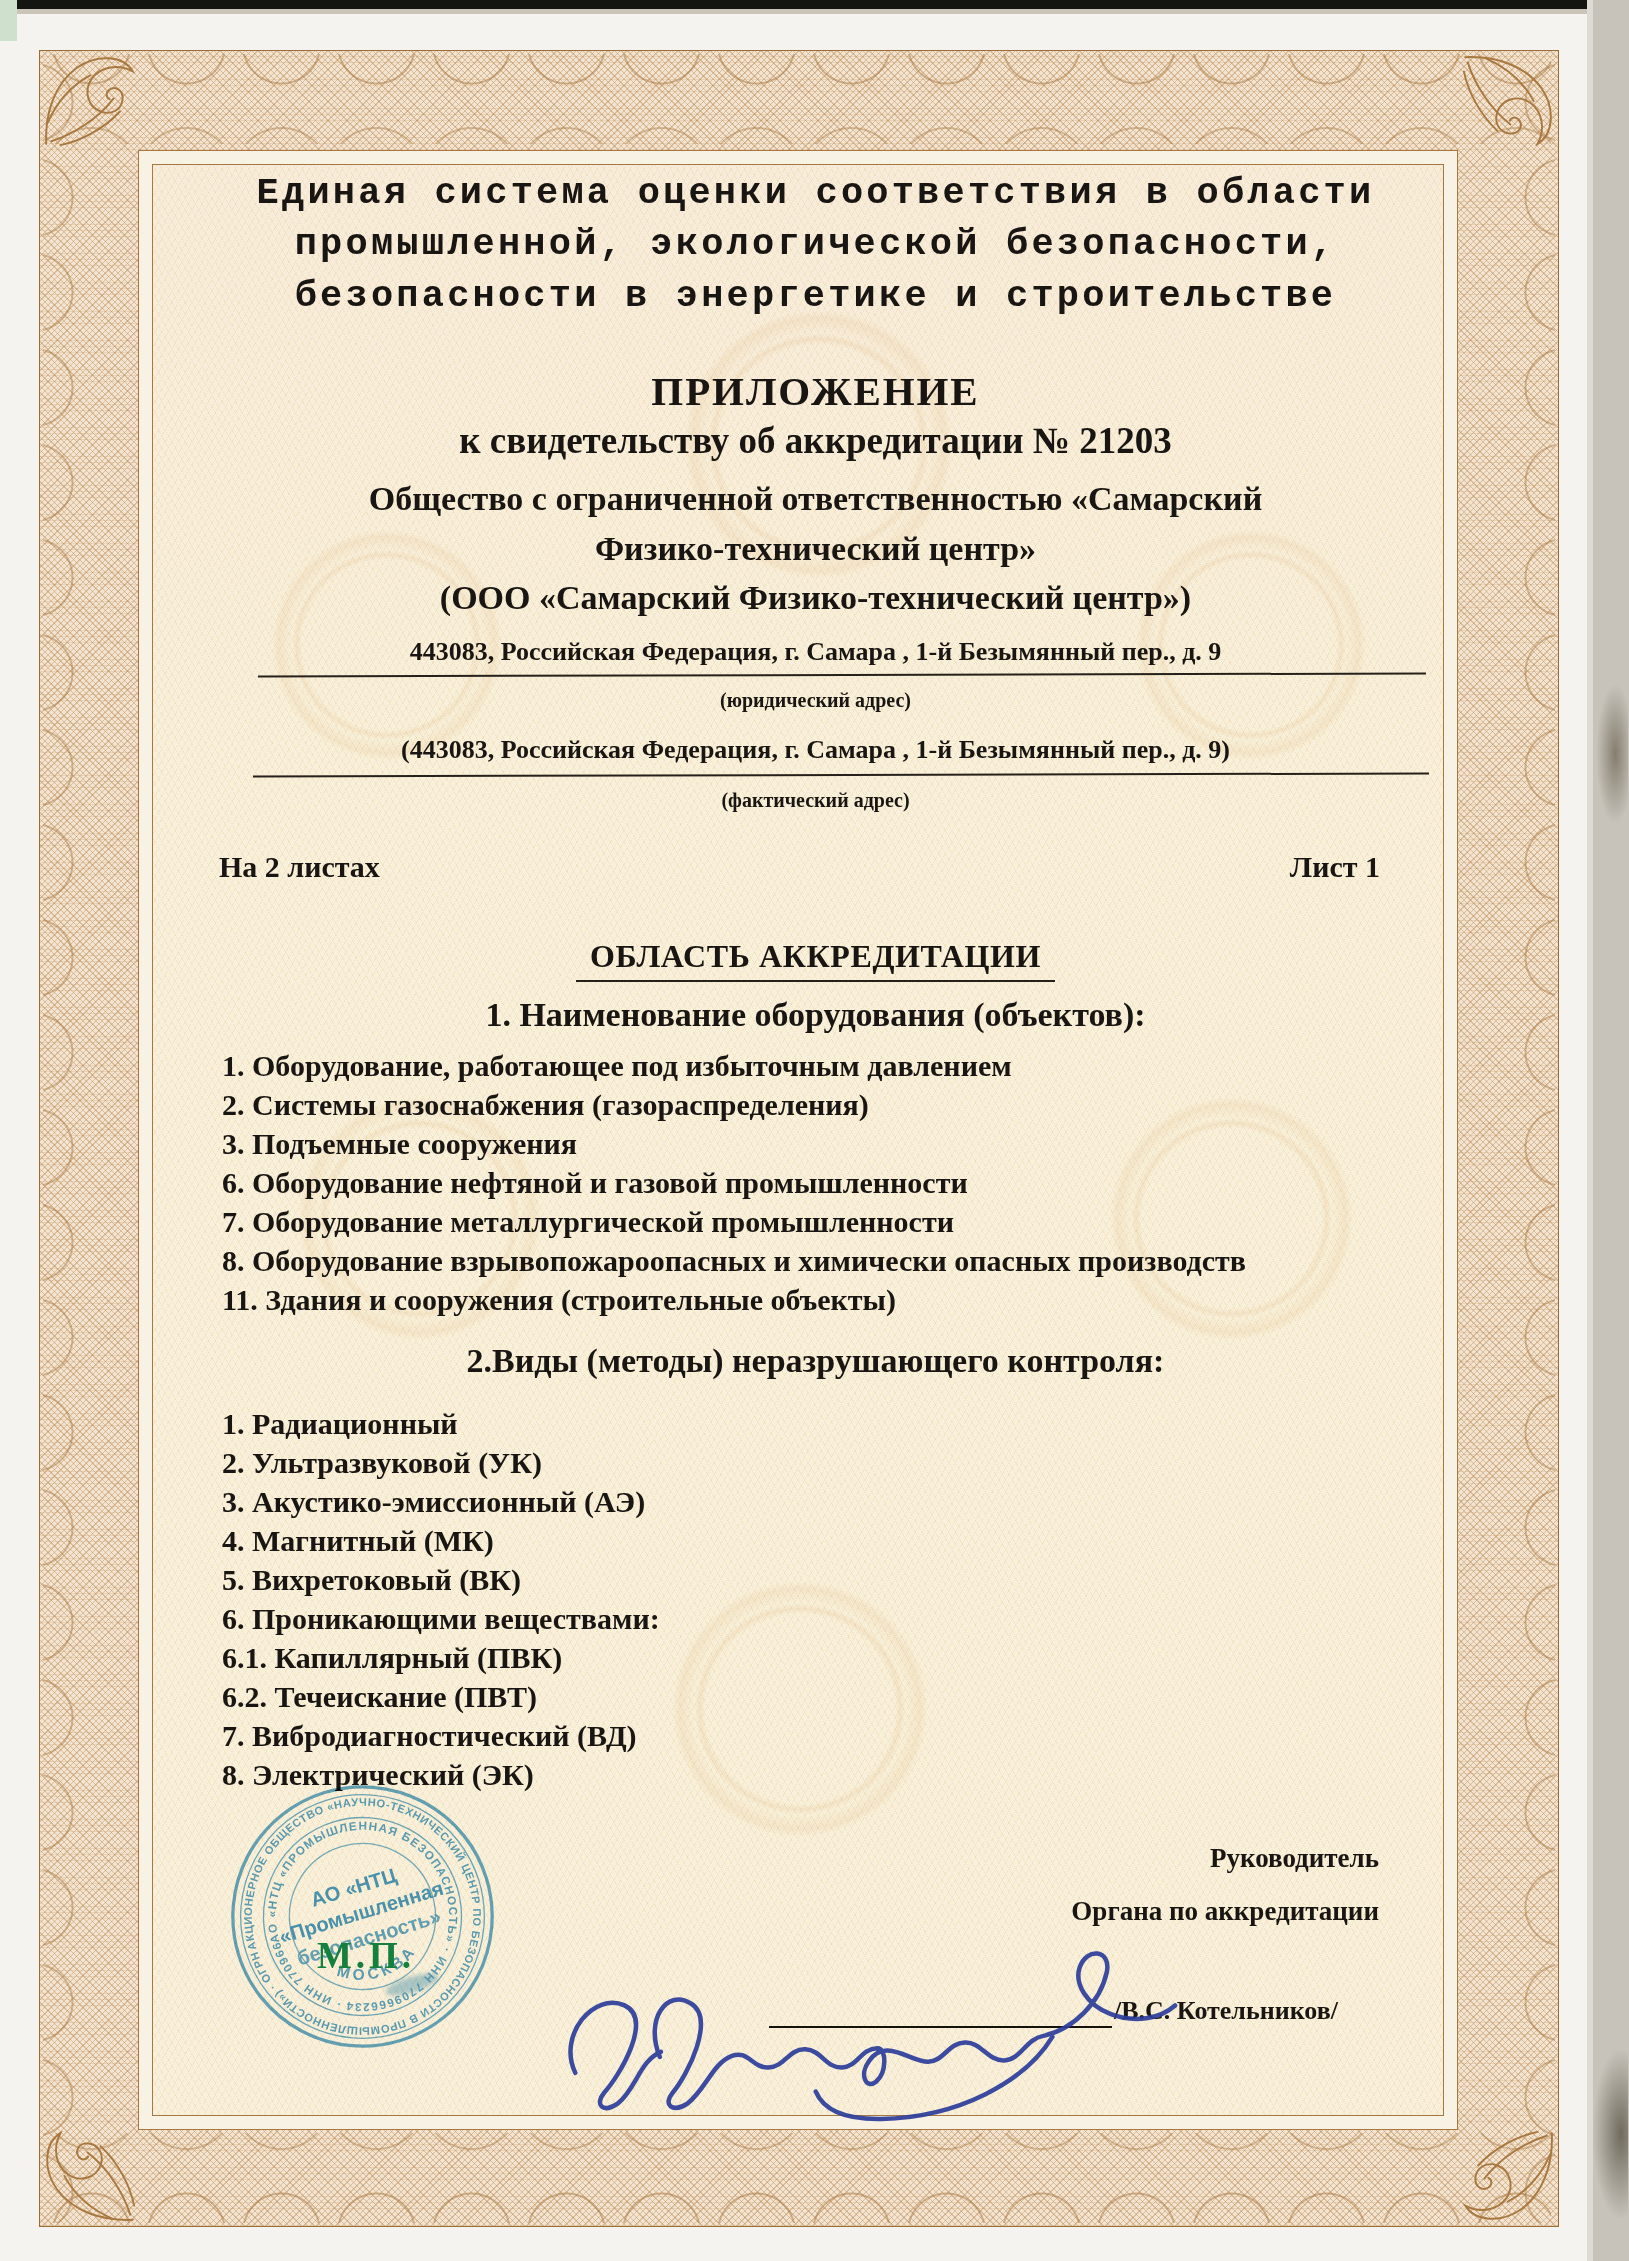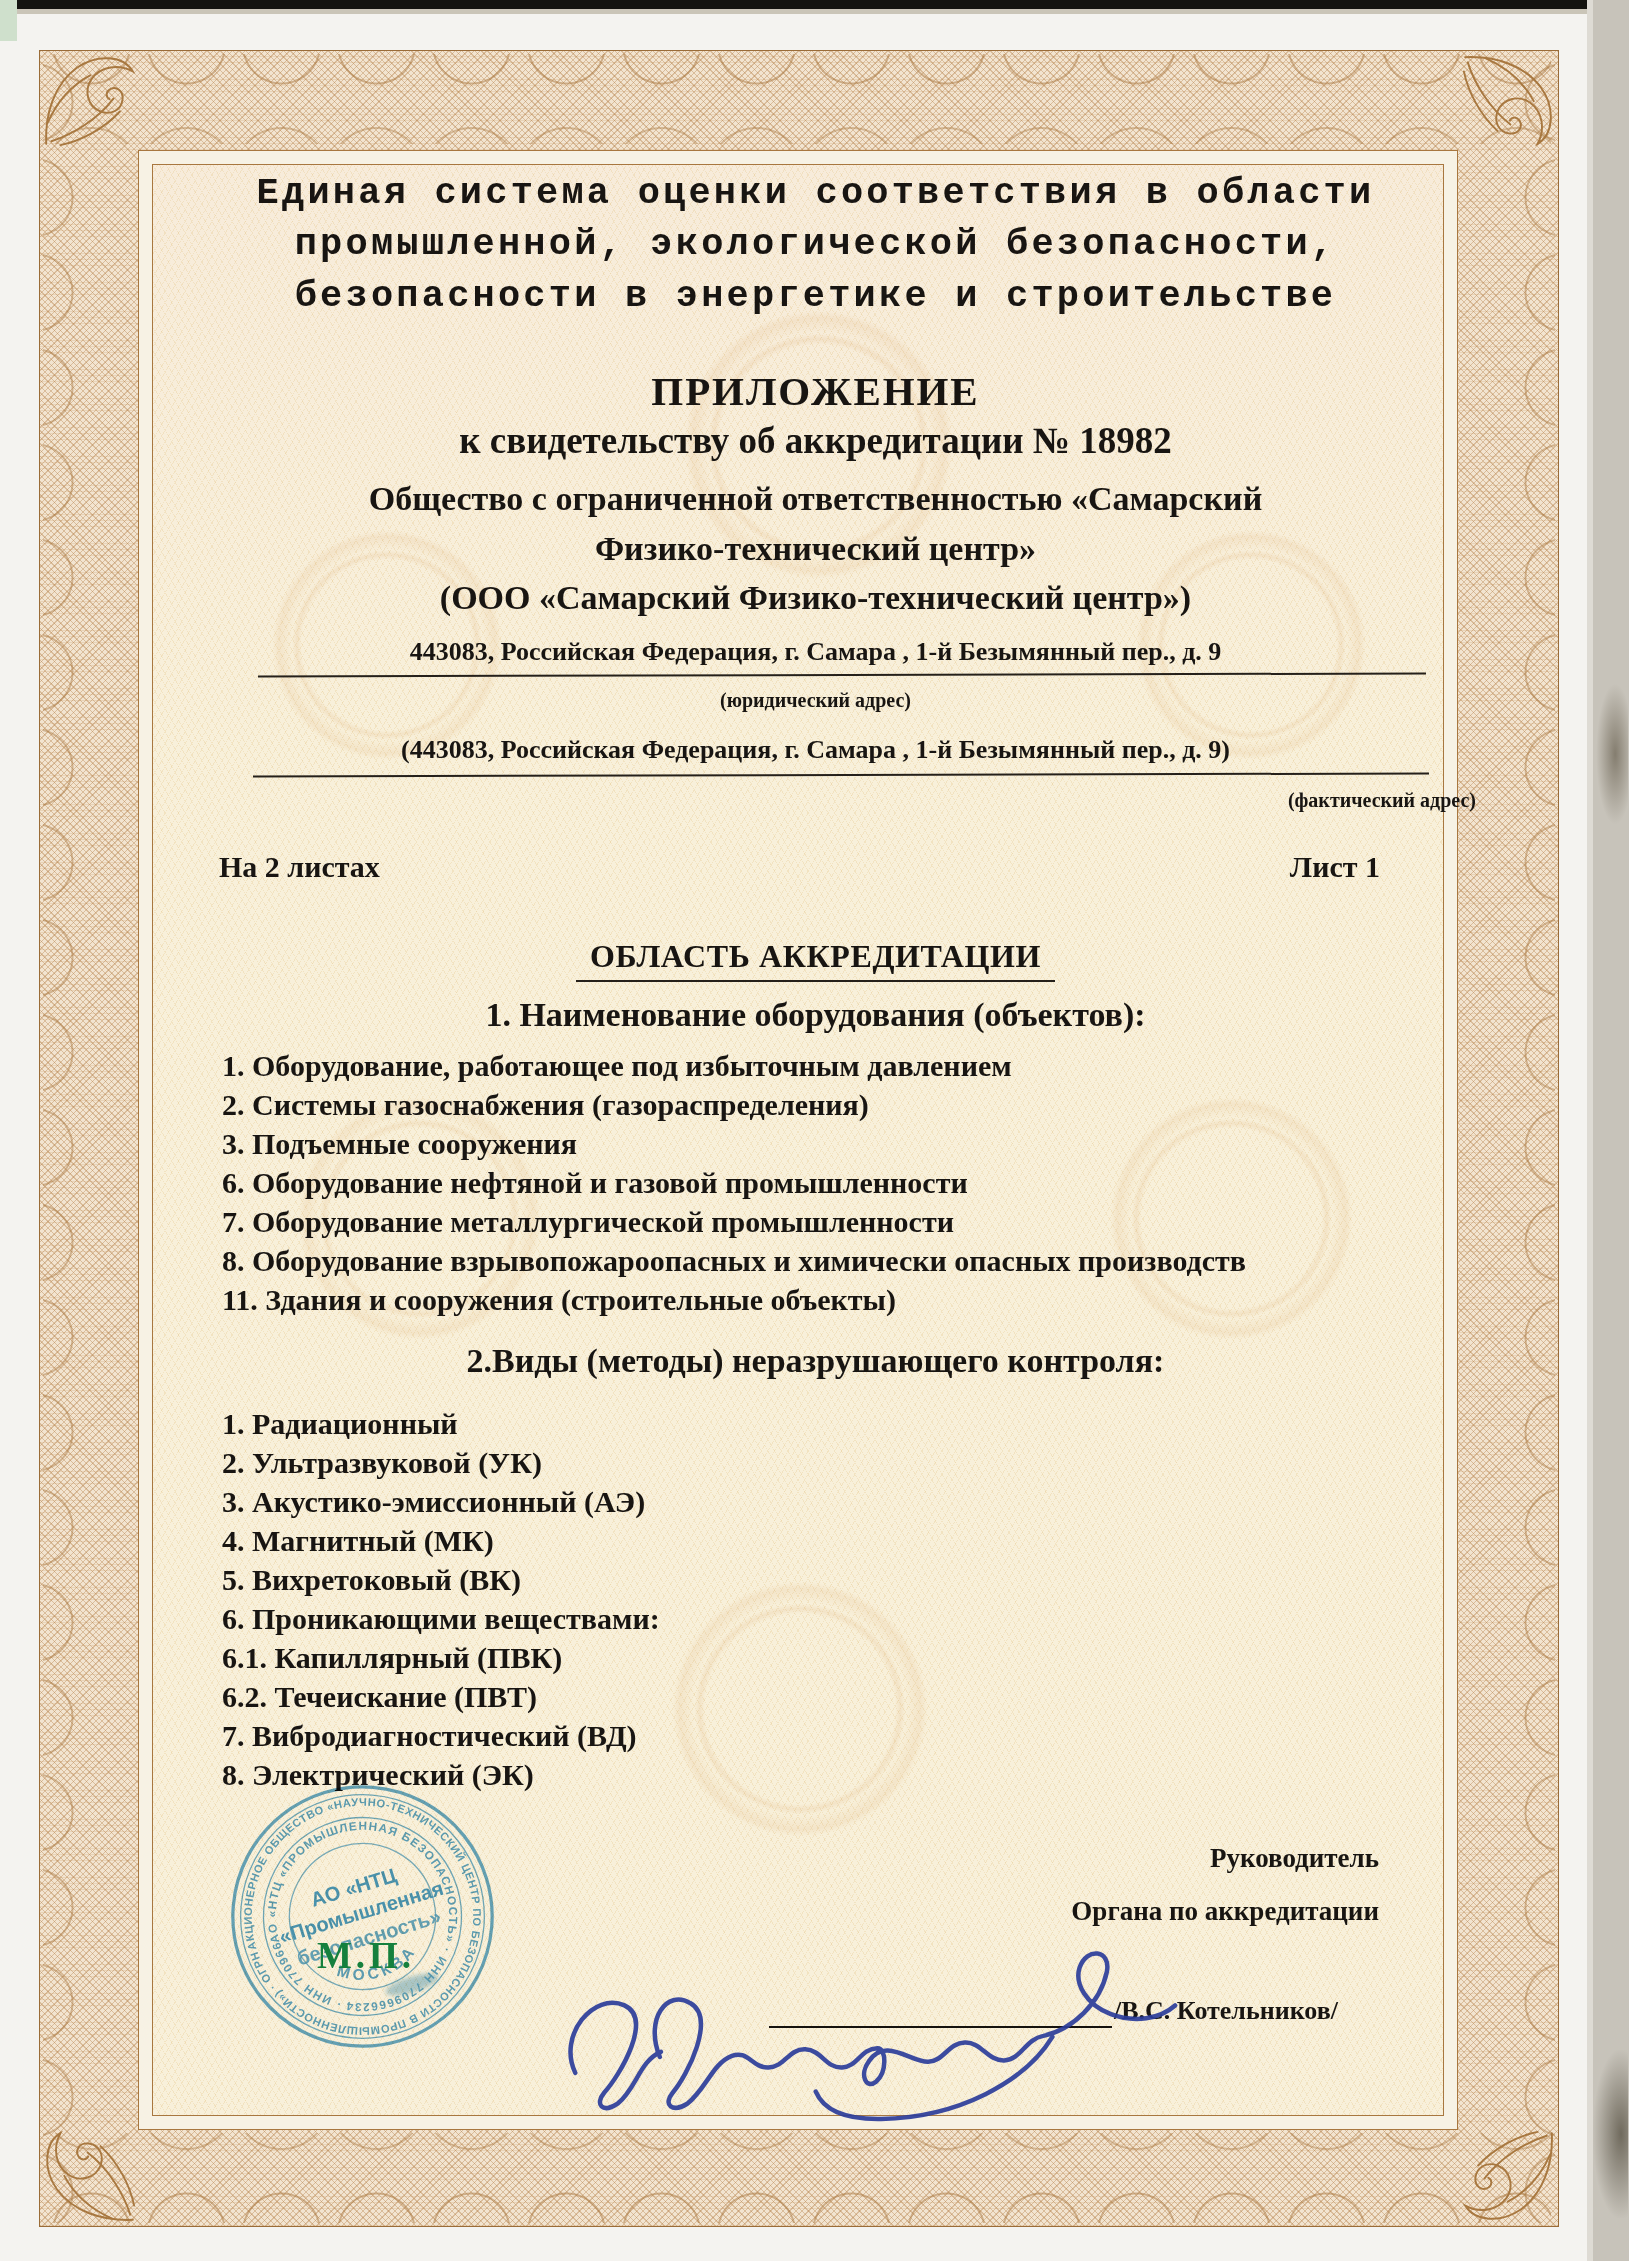--- a/index.html
+++ b/index.html
@@ -148,32 +148,32 @@
   <div class="rosette" style="left:1109px;top:1096px;width:245px;height:245px;"></div>
   <div class="rosette" style="left:671px;top:1580px;width:258px;height:258px;"></div>
 
   <div class="content">
 
     <div class="tline" style="top:172px;">Единая система оценки соответствия в области</div>
     <div class="tline" style="top:223px;">промышленной, экологической безопасности,</div>
     <div class="tline" style="top:275px;">безопасности в энергетике и строительстве</div>
 
     <div class="doc-title" style="top:367px;">ПРИЛОЖЕНИЕ</div>
-    <div class="doc-sub" style="top:419px;">к свидетельству об аккредитации № 18982</div>
+    <div class="doc-sub" style="top:419px;">к свидетельству об аккредитации № 21203</div>
 
     <div class="org" style="top:480px;">Общество с ограниченной ответственностью «Самарский</div>
     <div class="org" style="top:530px;">Физико-технический центр»</div>
     <div class="org" style="top:579px;">(ООО «Самарский Физико-технический центр»)</div>
 
     <div class="addr" style="top:637px;">443083, Российская Федерация, г. Самара , 1-й Безымянный пер., д. 9</div>
     <div class="hr" style="left:258px;top:674px;width:1168px;transform:rotate(-0.15deg);"></div>
     <div class="caption" style="top:689px;">(юридический адрес)</div>
     <div class="addr" style="top:735px;">(443083, Российская Федерация, г. Самара , 1-й Безымянный пер., д. 9)</div>
     <div class="hr" style="left:253px;top:774px;width:1176px;transform:rotate(-0.15deg);"></div>
-    <div class="caption" style="top:789px;text-align:right;">(фактический адрес)</div>
+    <div class="caption" style="top:789px;">(фактический адрес)</div>
 
     <div class="sheets" style="left:219px;top:850px;">На 2 листах</div>
     <div class="sheets" style="right:250px;top:850px;">Лист 1</div>
 
     <div class="scope-title" style="top:938px;">
       <span>ОБЛАСТЬ АККРЕДИТАЦИИ</span>
     </div>
 
     <div class="sec-title" style="top:996px;">1. Наименование оборудования (объектов):</div>
     <div class="list" style="top:1046px;">

